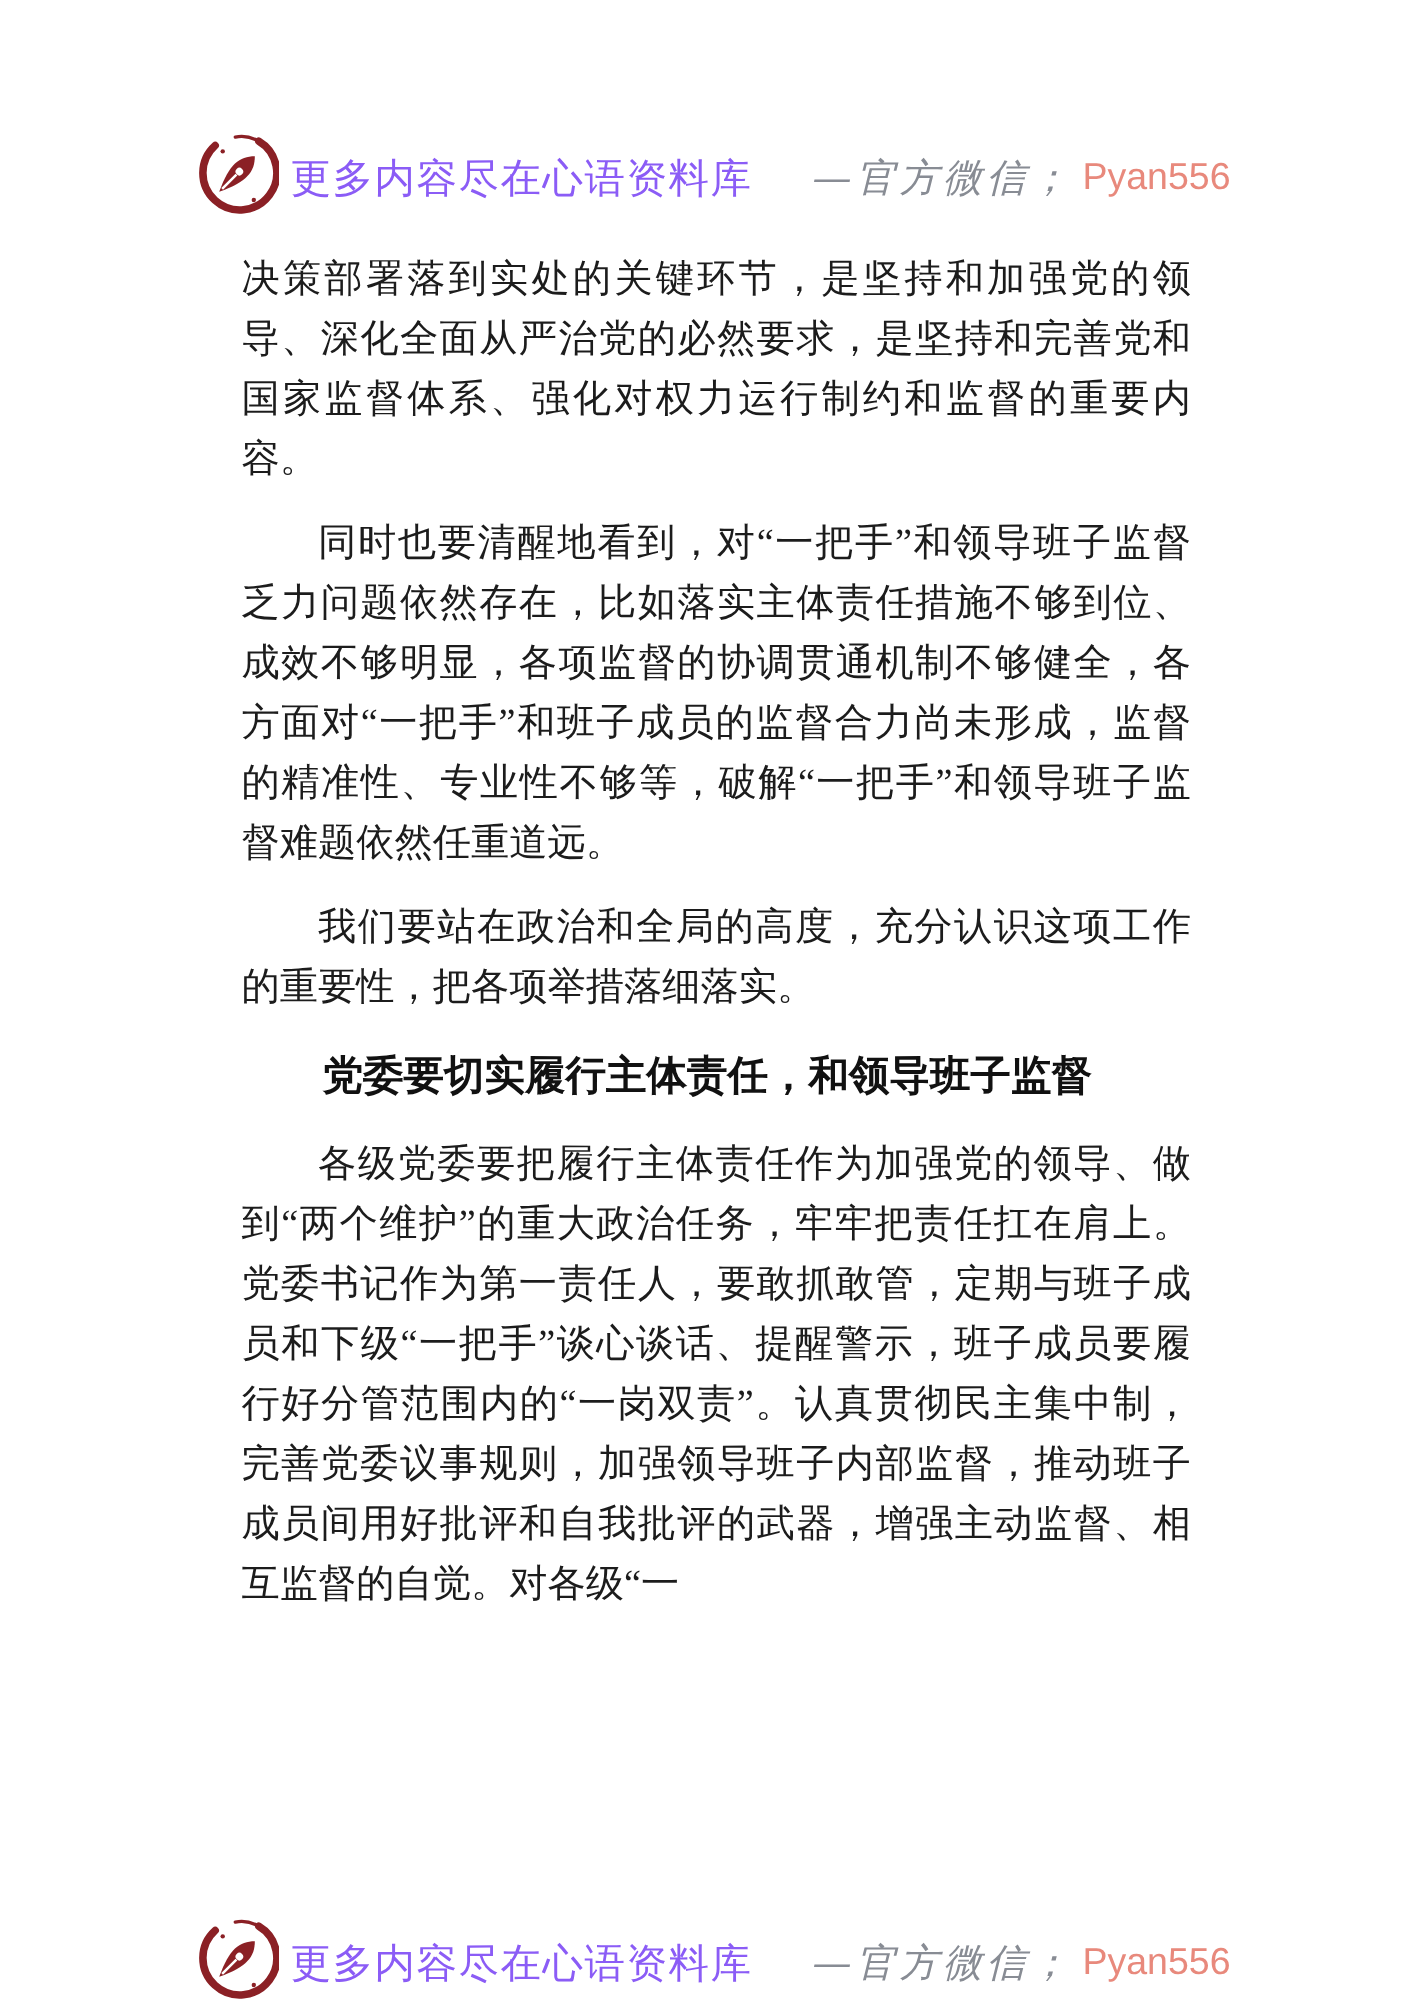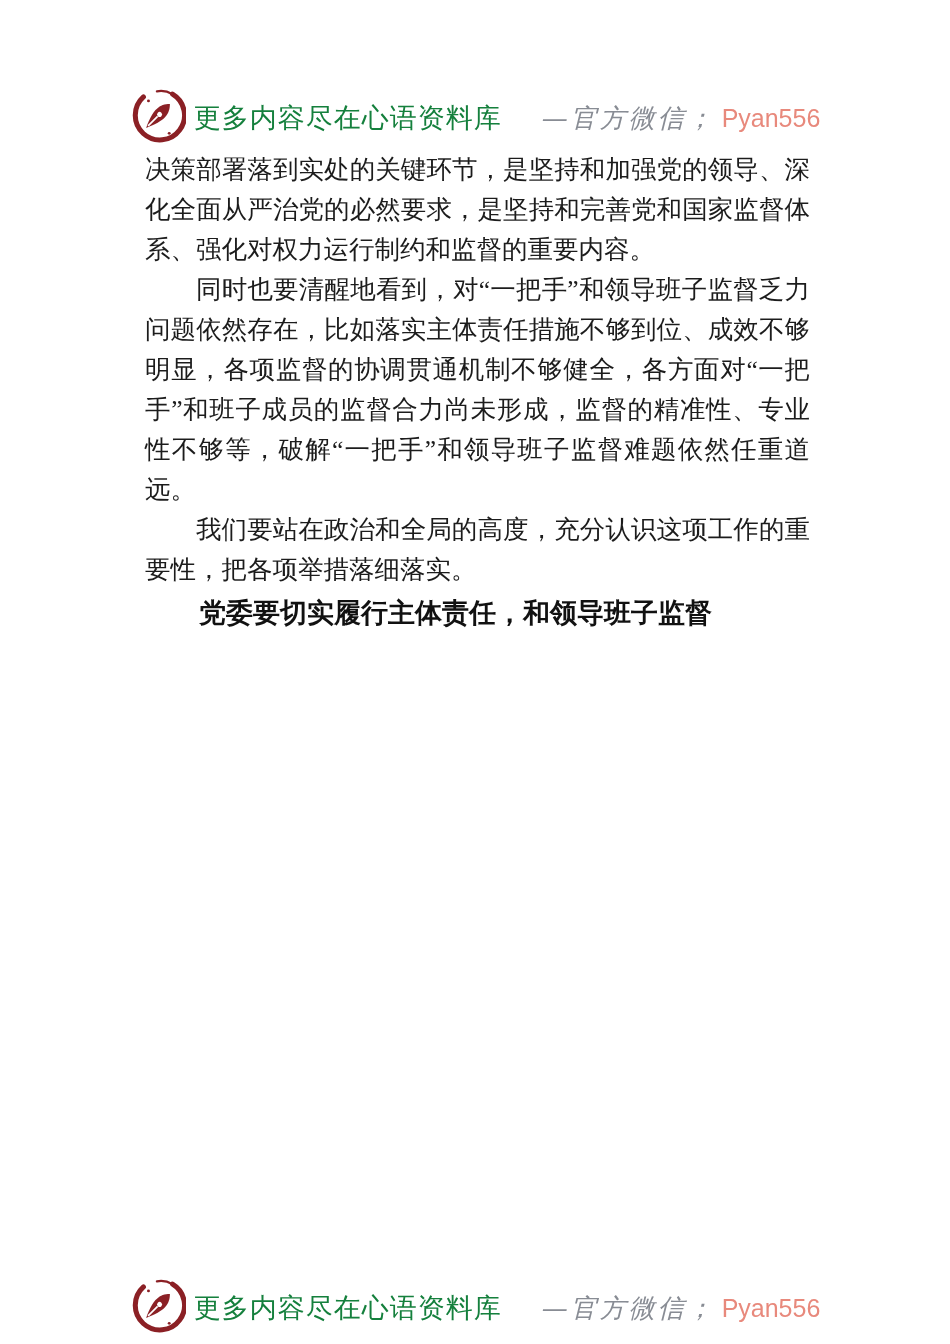--- a/index.html
+++ b/index.html
@@ -19,21 +19,21 @@
     width: 950px;
     display: flex;
     align-items: center;
     justify-content: center;
     white-space: nowrap;
   }
   .watermark.top { top: 88px; }
   .watermark.bottom { top: 1278px; }
   .wm-logo { width: 56px; height: 56px; margin-right: 8px; flex: 0 0 auto; }
   .wm-brand {
-    color: #15803d;
+    color: #8b5cf6;
     font-size: 27px;
     letter-spacing: 1px;
     font-family: "Liberation Serif", "DejaVu Serif", serif;
   }
   .wm-label {
     color: #888c94;
     font-size: 26px;
     font-style: italic;
     letter-spacing: 3px;
     font-family: "DejaVu Serif", serif;
@@ -52,21 +52,21 @@
     left: 145px;
     top: 150px;
     width: 665px;
     color: #1c1c1c;
     font-size: 25.5px;
     line-height: 40px;
     text-align: justify;
     text-justify: inter-ideograph;
     word-break: break-all;
   }
-  .doc p { margin: 0; }
+  .doc p { margin: 16px; }
   .para-indent { text-indent: 2em; }
   .para-noindent { text-indent: 0; }
   .section-heading {
     text-indent: 2em;
     font-weight: bold;
     font-size: 27px;
     line-height: 46px;
     color: #111111;
     font-family: "Liberation Sans", "DejaVu Sans", sans-serif;
     text-align: left;
@@ -94,20 +94,21 @@
     <span class="wm-brand">更多内容尽在心语资料库</span>
     <span class="wm-label">—官方微信；</span>
     <span class="wm-account">Pyan556</span>
   </div>
 
   <div class="doc">
     <p class="para-noindent">决策部署落到实处的关键环节，是坚持和加强党的领导、深化全面从严治党的必然要求，是坚持和完善党和国家监督体系、强化对权力运行制约和监督的重要内容。</p>
     <p class="para-indent">同时也要清醒地看到，对“一把手”和领导班子监督乏力问题依然存在，比如落实主体责任措施不够到位、成效不够明显，各项监督的协调贯通机制不够健全，各方面对“一把手”和班子成员的监督合力尚未形成，监督的精准性、专业性不够等，破解“一把手”和领导班子监督难题依然任重道远。</p>
     <p class="para-indent">我们要站在政治和全局的高度，充分认识这项工作的重要性，把各项举措落细落实。</p>
     <p class="section-heading">党委要切实履行主体责任，和领导班子监督</p>
+    <p class="para-indent">各级党委要把履行主体责任作为加强党的领导、做到“两个维护”的重大政治任务，牢牢把责任扛在肩上。党委书记作为第一责任人，要敢抓敢管，定期与班子成员和下级“一把手”谈心谈话、提醒警示，班子成员要履行好分管范围内的“一岗双责”。认真贯彻民主集中制，完善党委议事规则，加强领导班子内部监督，推动班子成员间用好批评和自我批评的武器，增强主动监督、相互监督的自觉。对各级“一</p>
   </div>
 
   <div class="watermark bottom">
     <span>
       <svg class="wm-logo" viewBox="0 0 100 100" aria-hidden="true">
         <path d="M24 16 A 44 44 0 1 0 76 11" fill="none" stroke="#8b2025" stroke-width="9" stroke-linecap="round"></path>
         <path d="M76 11 Q 62 3 48 6" fill="none" stroke="#8b2025" stroke-width="4" stroke-linecap="round"></path>
         <g transform="rotate(45 50 50)">
           <path d="M50 20 C 63 33 65 48 50 80 C 35 48 37 33 50 20 Z" fill="#8b2025"></path>
           <circle cx="50" cy="46" r="4.5" fill="#ffffff"></circle>

